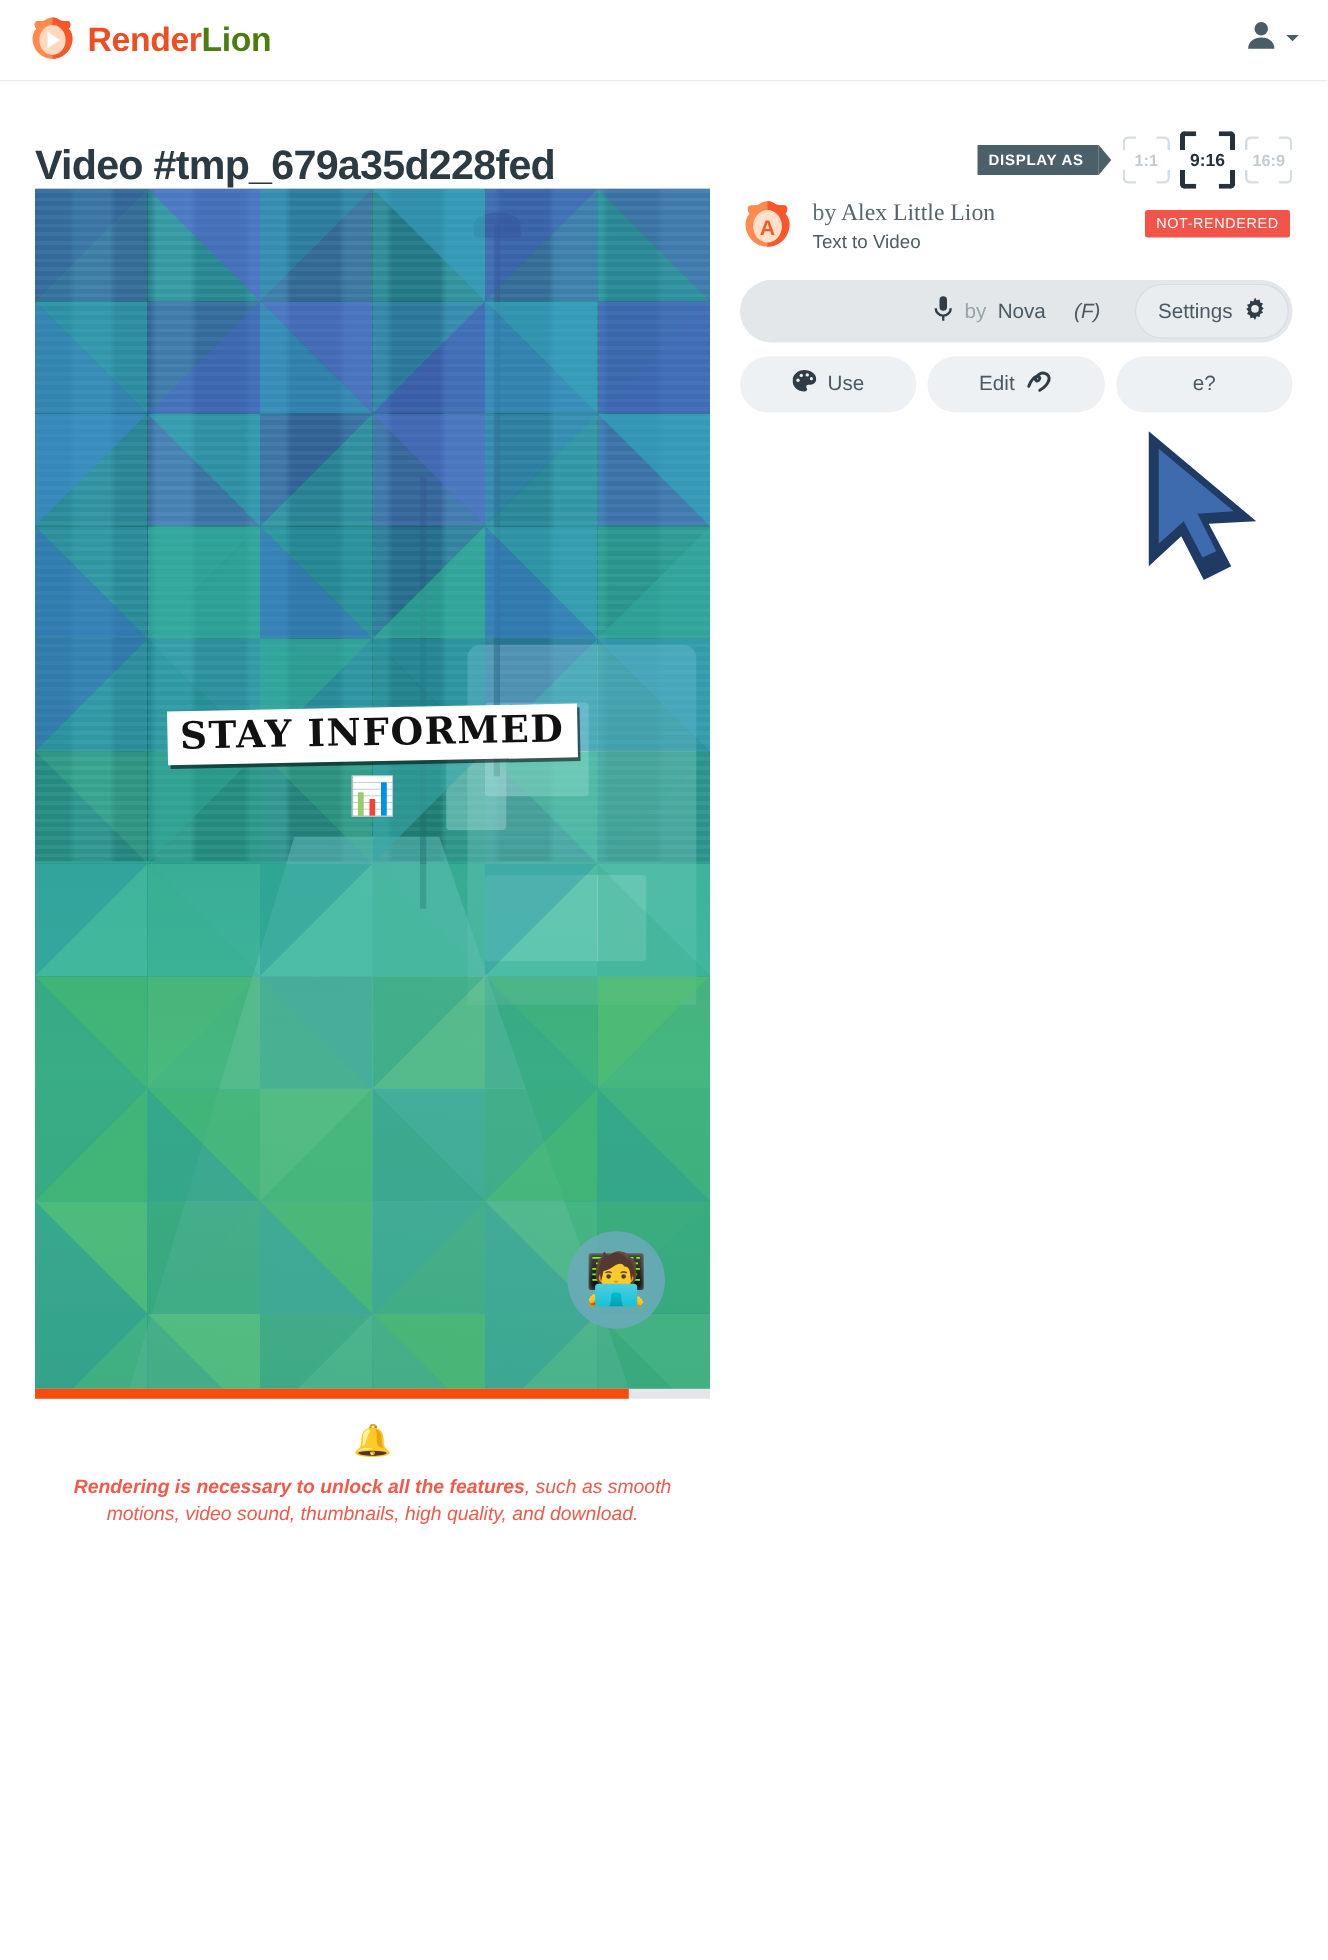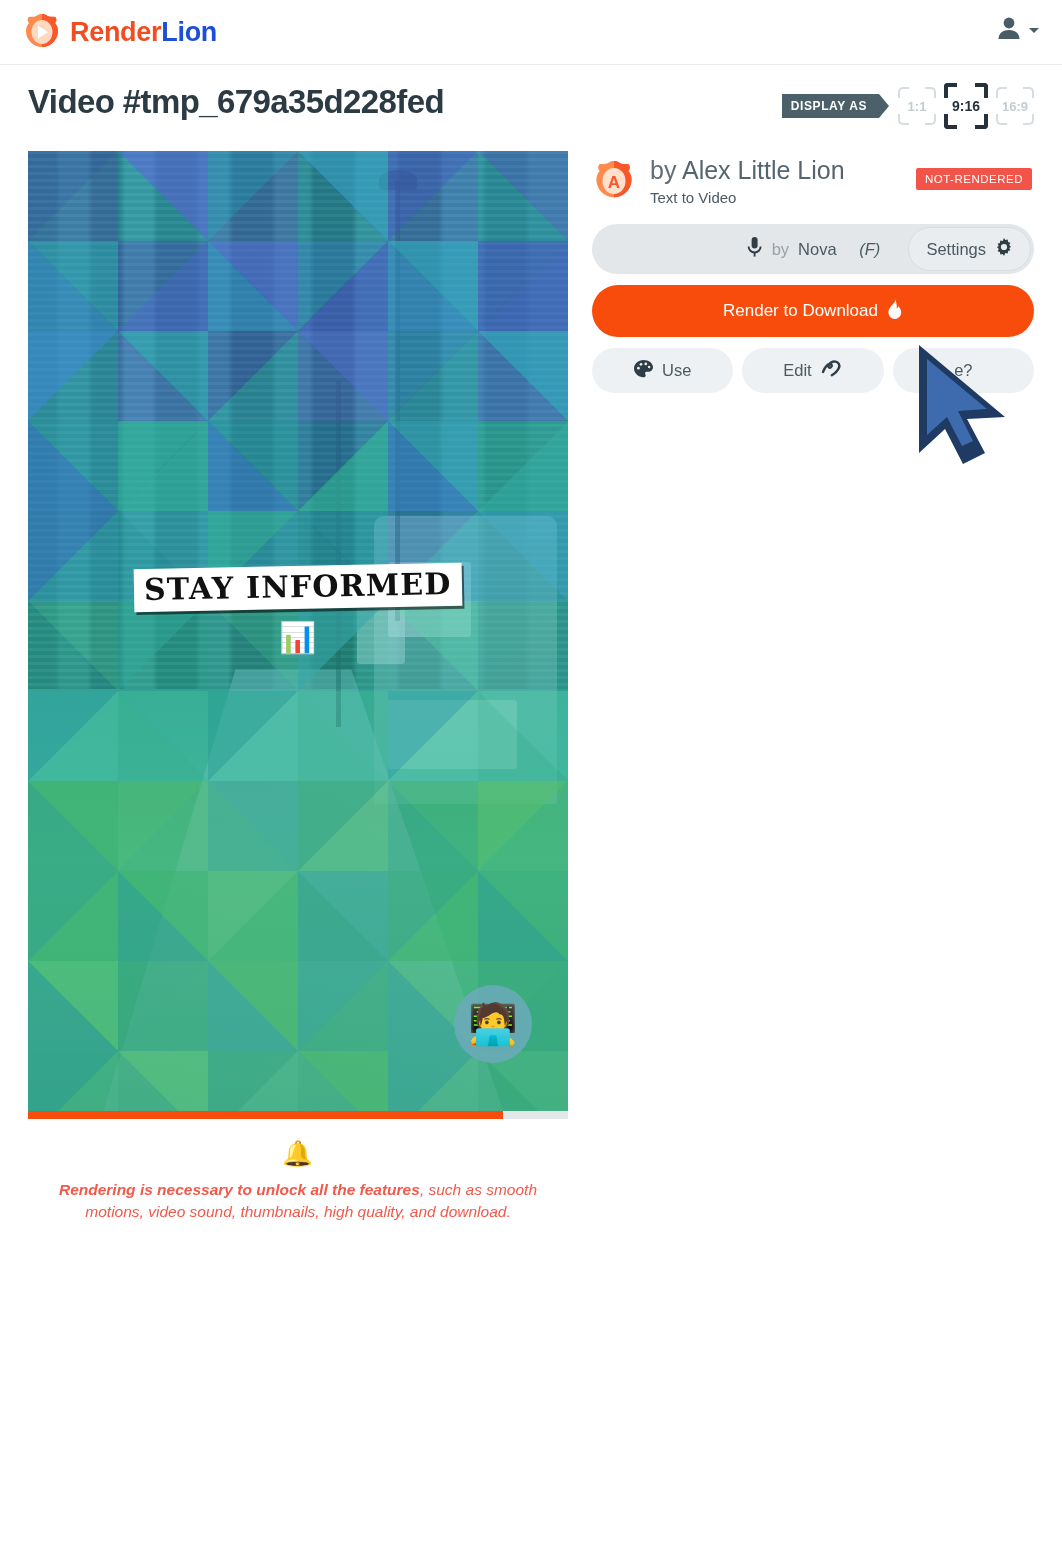--- a/index.html
+++ b/index.html
@@ -30,21 +30,21 @@
     cursor: pointer;
   }
   .logo-mark { width: 40px; height: 40px; position: relative; }
   .logo-text {
     font-size: 27px;
     font-weight: bold;
     letter-spacing: -0.3px;
     white-space: nowrap;
   }
   .logo-text .render { color: #f04d21; }
-  .logo-text .lion { color: #1d4ed8; }
+  .logo-text .lion { color: #4d7c0f; }
 
   .nav {
     display: flex;
     align-items: center;
     gap: 38px;
     margin-left: 66px;
   }
   .nav-item {
     font-size: 16.5px;
     font-weight: bold;
@@ -70,21 +70,21 @@
     align-items: center;
     gap: 4px;
     cursor: pointer;
   }
 
   
   .page { position: relative; width: 1062px; padding: 0 28px; }
 
   .title-row {
     display: flex;
-    align-items: flex-start;
+    align-items: flex-end;
     justify-content: space-between;
     height: 86px;
     padding-top: 18px;
   }
   .page-title {
     font-size: 33px;
     font-weight: bold;
     color: #2b3a43;
     letter-spacing: -0.6px;
   }
@@ -291,21 +291,21 @@
 
   
   .author-row {
     display: flex;
     align-items: center;
     height: 54px;
     position: relative;
   }
   .avatar { width: 44px; height: 44px; position: relative; flex: 0 0 44px; }
   .author-meta { margin-left: 14px; }
-  .author-name { font-size: 25px; color: #5f6f78; line-height: 1.15; }
+  .author-name { font-size: 19px; color: #5f6f78; line-height: 1.15; font-family: Liberation Serif, serif; }
   .author-name b { color: #55656e; font-weight: normal; }
   .author-kind { font-size: 15px; color: #4b5a63; margin-top: 4px; }
   .status-badge {
     position: absolute; right: 2px; top: 14px;
     background: #f2544a; color: #fff;
     font-size: 11.5px; letter-spacing: .5px;
     padding: 5px 9px; border-radius: 2px;
     white-space: nowrap;
   }
 
@@ -634,28 +634,20 @@
           <span>Settings</span>
           <span>
             <svg width="18" height="18" viewBox="0 0 18 18">
               <path d="M9 0l1.3 2.1 2.4-.6.4 2.4 2.3.9-1.2 2.1L16 9l-1.8 1.1 1.2 2.1-2.3.9-.4 2.4-2.4-.6L9 18l-1.3-2.1-2.4.6-.4-2.4-2.3-.9 1.2-2.1L2 9l1.8-1.1L2.6 5.8l2.3-.9.4-2.4 2.4.6z" fill="#2f3e46"></path>
               <circle cx="9" cy="9" r="3.1" fill="#e9edef"></circle>
             </svg>
           </span>
         </div>
       </div>
 
-      <button class="render-btn">
-        <span>Render to Download</span>
-        <span>
-          <svg width="17" height="20" viewBox="0 0 17 20">
-            <path d="M9.3 0C9.8 3.4 7 4.6 5.4 6.8 3.4 9.4 2.4 11.4 2.4 13.3 2.4 17 5.3 20 8.8 20s6.4-3 6.4-6.7c0-2.6-1.6-4.3-2.8-6.2-.2 1-.9 1.9-1.7 2.3.5-3.3-.6-6.7-1.4-9.4z" fill="#ffffff"></path>
-          </svg>
-        </span>
-      </button>
 
       <div class="action-row">
         <button class="action-btn">
           <span>
             <svg width="19" height="18" viewBox="0 0 19 18">
               <path d="M9.5 0C4.3 0 0 3.8 0 8.6c0 4.8 4.3 8.6 9.5 8.6 1.4 0 2.2-.8 2.2-1.8 0-.9-.7-1.3-.7-2.1 0-.9.8-1.6 1.8-1.6h1.5c2.6 0 4.7-2 4.7-4.5C19 3.2 14.8 0 9.5 0z" fill="#2f3e46"></path>
               <circle cx="4.4" cy="8.2" r="1.35" fill="#eef1f3"></circle>
               <circle cx="7" cy="4.3" r="1.35" fill="#eef1f3"></circle>
               <circle cx="11.8" cy="3.9" r="1.35" fill="#eef1f3"></circle>
               <circle cx="15.1" cy="6.9" r="1.25" fill="#eef1f3"></circle>

